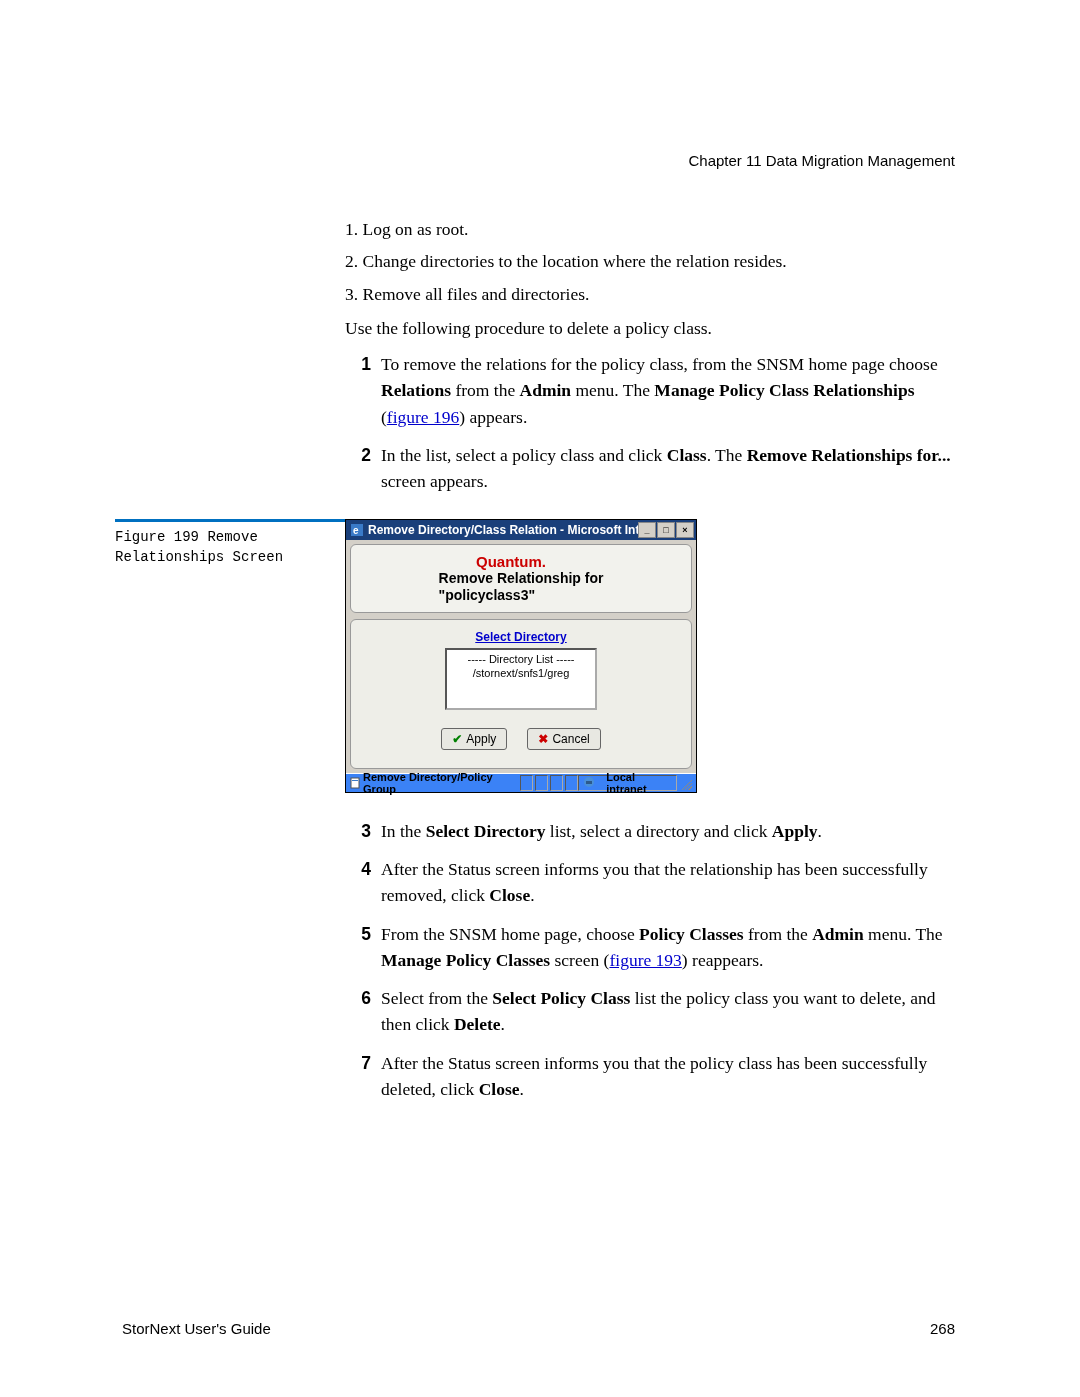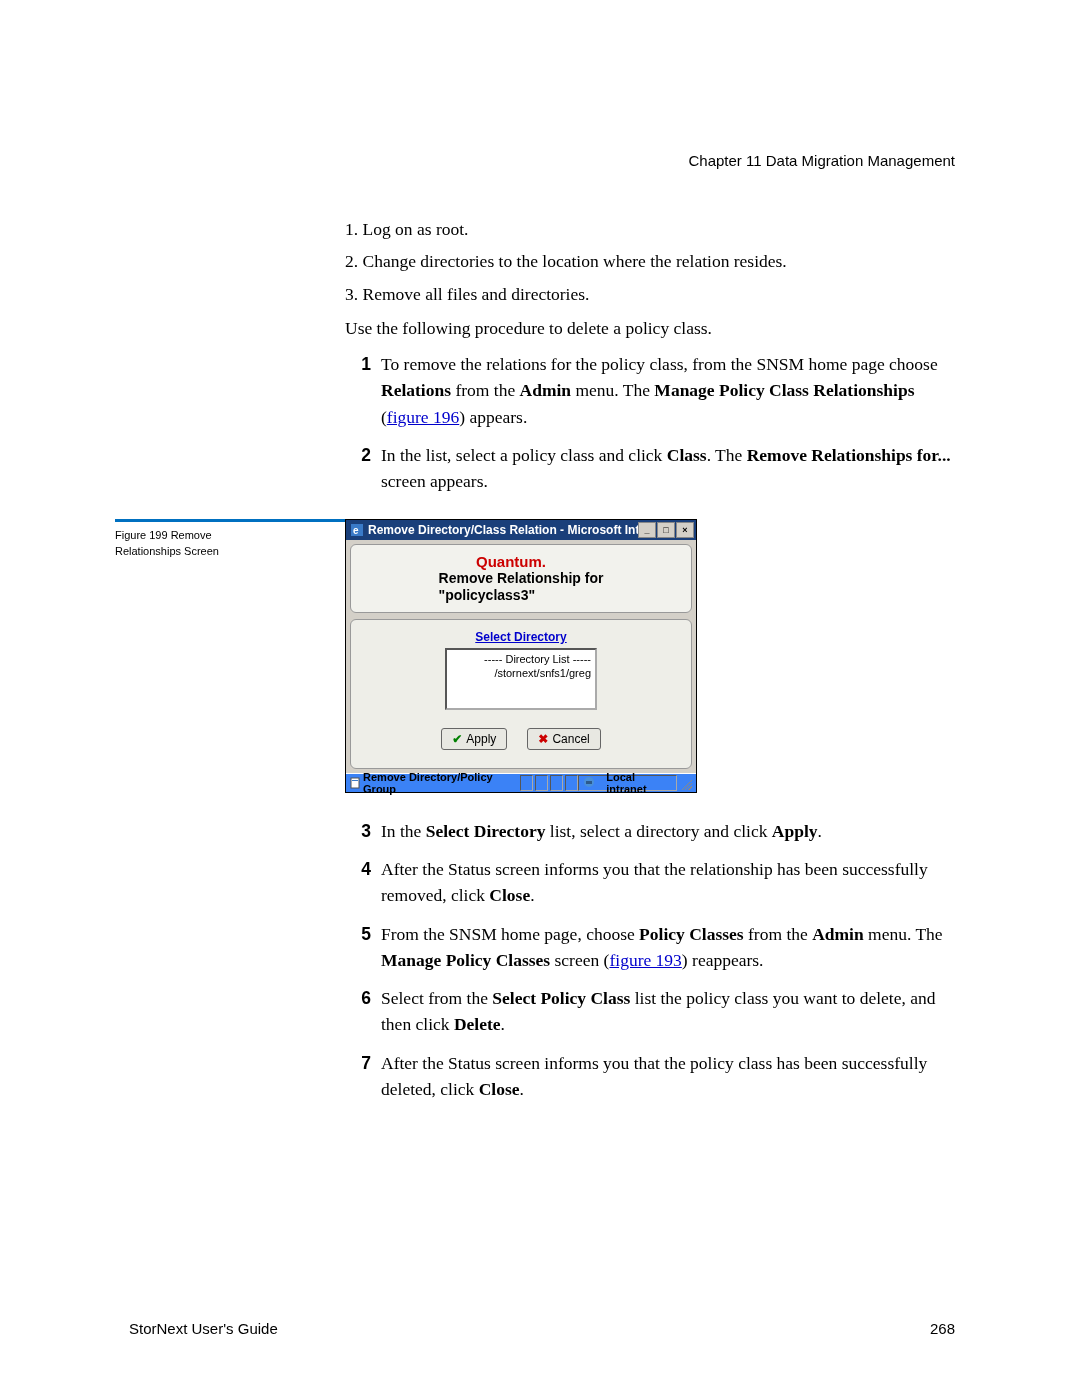--- a/index.html
+++ b/index.html
@@ -58,22 +58,22 @@
   .code { font-family: Liberation Serif, serif; }
   b { font-weight: bold; }
 
   .figure-row {
     display: flex;
     align-items: flex-start;
     margin: 25px 0 25px 0;
   }
   .figure-label {
     width: 230px;
-    font-family: Liberation Sans, sans-serif;
-    font-size: 11px;
+    font-family: Liberation Mono, monospace;
+    font-size: 14px;
     line-height: 1.4;
     border-top: 3px solid #0070c0;
     padding-top: 6px;
     padding-right: 40px;
     box-sizing: border-box;
   }
 
   .dialog {
     width: 350px;
     font-family: Tahoma, Arial, sans-serif;
@@ -152,21 +152,21 @@
     font-size: 12px;
     margin-bottom: 4px;
   }
   .listbox {
     width: 140px;
     height: 54px;
     margin: 0 auto 18px auto;
     background: #fff;
     border: 2px inset #aaa;
     font-size: 11px;
-    text-align: right;
+    text-align: center;
     padding: 2px 4px;
     line-height: 1.3;
     overflow: hidden;
   }
   .btn-row {
     display: flex;
     justify-content: center;
     gap: 20px;
   }
   .dbtn {
@@ -211,21 +211,21 @@
     margin-left: 2px;
     background:
       linear-gradient(135deg, transparent 60%, #888 60%, #888 65%, transparent 65%,
         transparent 72%, #888 72%, #888 77%, transparent 77%,
         transparent 84%, #888 84%, #888 89%, transparent 89%);
   }
 
   .footer {
     position: absolute;
     bottom: 60px;
-    left: 129px;
+    left: 122px;
     right: 125px;
     display: flex;
     justify-content: space-between;
     font-family: Arial, Helvetica, sans-serif;
     font-size: 15px;
   }
 </style>
 </head>
 <body>
 

